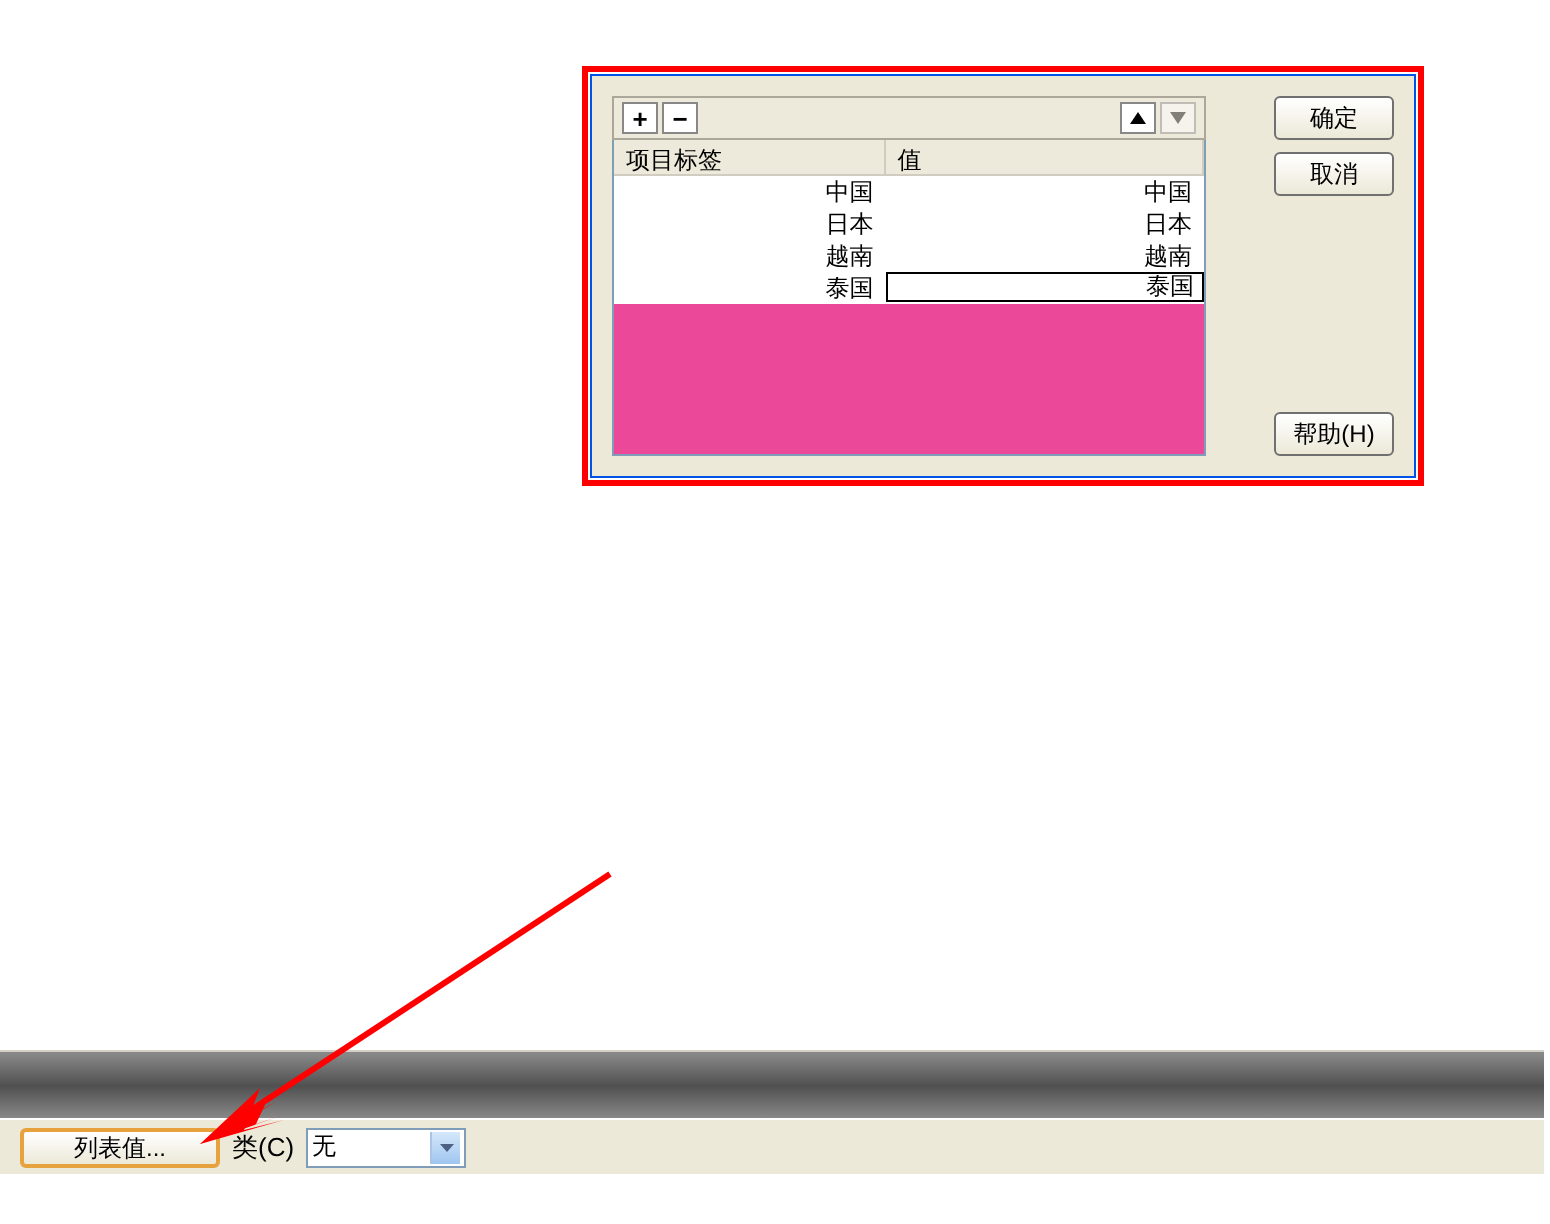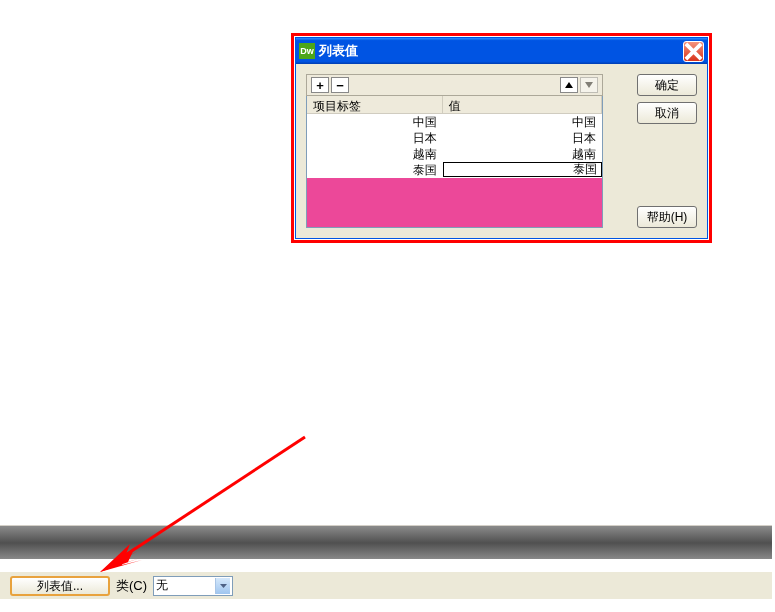--- a/index.html
+++ b/index.html
@@ -204,21 +204,21 @@
       left: 0;
       top: 527px;
       width: 772px;
       height: 32px;
       background: linear-gradient(to bottom, #888 0%, #505050 50%, #888 100%);
     }
     
     .property-strip {
       position: absolute;
       left: 0;
-      top: 571px;
+      top: 559px;
       width: 772px;
       height: 28px;
       background: #ece9d8;
       display: flex;
       align-items: center;
       padding: 0 10px;
       gap: 6px;
       border-top: 1px solid #fff;
     }
     
@@ -277,29 +277,20 @@
       opacity: 0.45;
       cursor: default;
     }
   </style>
 </head>
 <body>
 
 <div class="highlight-box"></div>
 
 <div class="dialog">
-  <div class="titlebar">
-    <div class="app-icon">Dw</div>
-    <div class="title-text">列表值</div>
-    <div class="close-btn">
-      <svg viewBox="0 0 10 10">
-          <path d="M1 1 L9 9 M9 1 L1 9" stroke="#fff" stroke-width="2" fill="none"></path>
-        </svg>
-    </div>
-  </div>
   <div class="dialog-body">
     <div class="left-panel">
       <div class="toolbar">
         <div class="tb-btn">+</div>
         <div class="tb-btn">−</div>
         <div class="tb-spacer"></div>
         <div class="tb-btn">
           <svg viewBox="0 0 10 10">
               <path d="M5 2 L9 8 L1 8 Z" fill="#000"></path>
             </svg>

